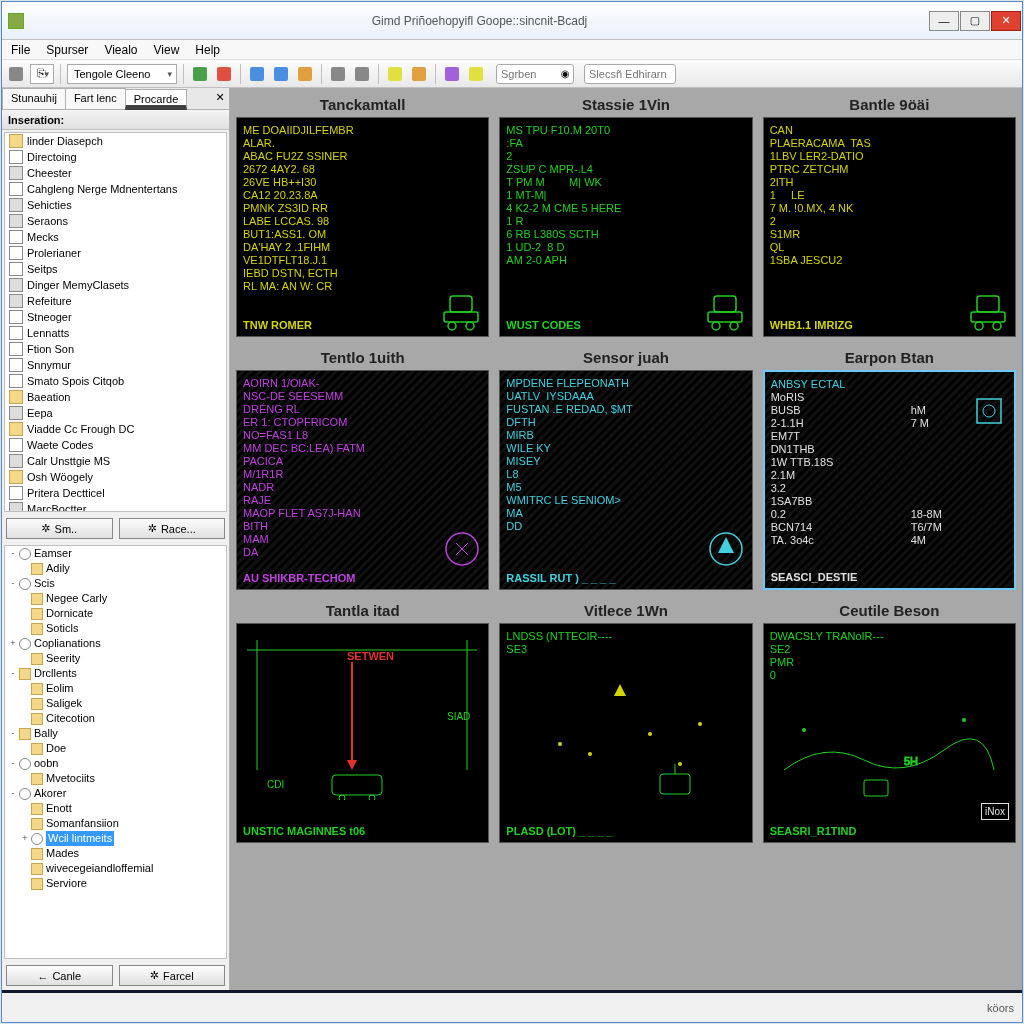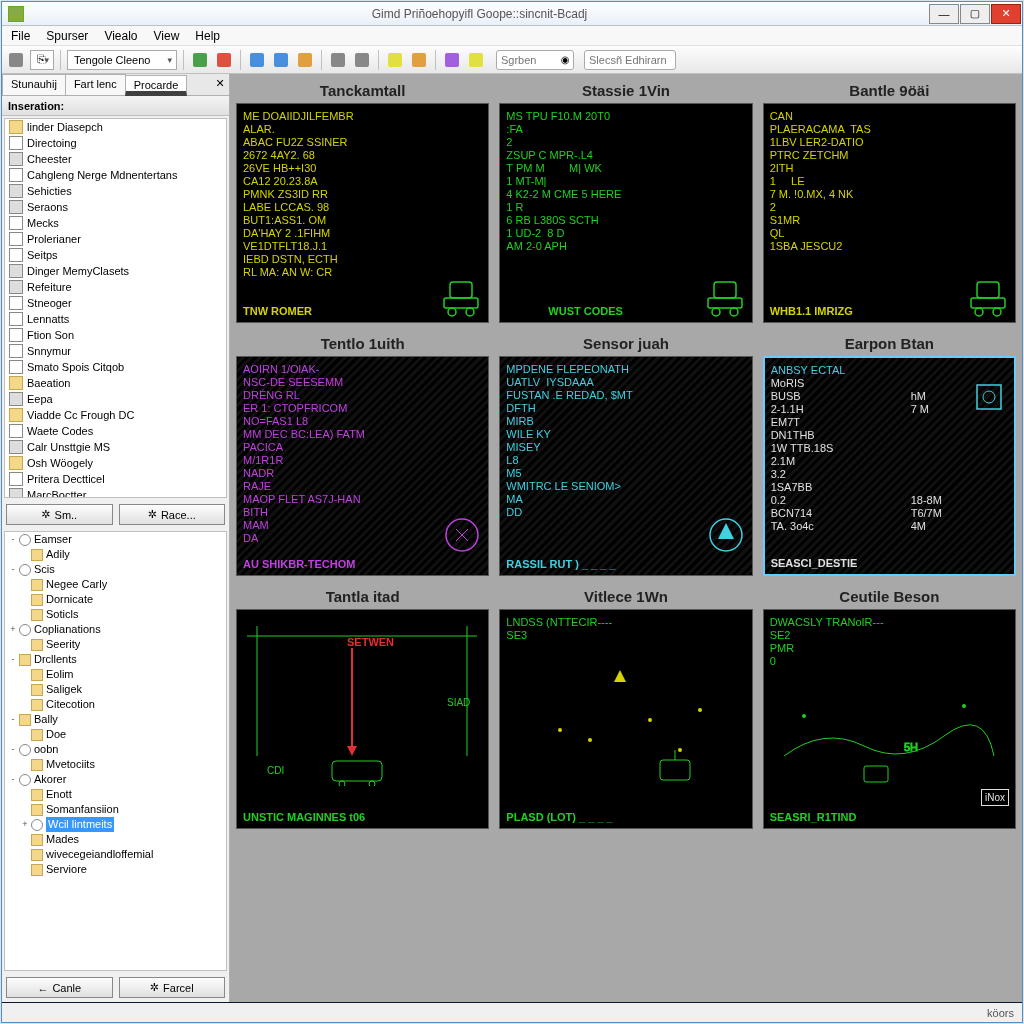--- a/index.html
+++ b/index.html
@@ -1,18 +1,18 @@
 <!DOCTYPE html>
 <html><head>
 <meta charset="utf-8">
 <style>
 * { box-sizing: border-box; margin: 0; padding: 0; font-family: "Segoe UI", Tahoma, sans-serif; }
 body { background: #d4e4f0; width: 1024px; height: 1024px; overflow: hidden; font-size: 12px; }
 .window { border: 1px solid #5a8ac0; background: #fff; width: 1022px; height: 1022px; margin: 1px; display: flex; flex-direction: column; }
-.titlebar { height: 24px; background: linear-gradient(#fff, #e8f0f8); display: flex; align-items: center; justify-content: space-between; border-bottom: 1px solid #c0c0c0; gap: 35px; }
+.titlebar { height: 38px; background: linear-gradient(#fff, #e8f0f8); display: flex; align-items: center; justify-content: space-between; border-bottom: 1px solid #c0c0c0; gap: 35px; }
 .titlebar-center { flex: 1; text-align: center; color: #555; font-size: 12px; }
 .window-controls { display: flex; }
 .win-btn { width: 30px; height: 20px; border: 1px solid #888; margin-right: 1px; display: flex; align-items: center; justify-content: center; font-size: 11px; background: #eee; cursor: pointer; }
 .win-btn.close { background: #e04030; color: #fff; border-color: #a02010; }
 .app-icon { width: 16px; height: 16px; margin: 0 6px; background: #8a4; border: 1px solid #6a2; }
 
 .menubar { height: 20px; background: #f8f8f8; display: flex; align-items: center; padding: 0 1px; border-bottom: 1px solid #e0e0e0; }
 .menubar span { padding: 2px 8px; cursor: default; }
 
 .toolbar { height: 28px; background: linear-gradient(#fdfdfd, #e8e8e8); border-bottom: 1px solid #c0c0c0; display: flex; align-items: center; padding: 0 4px; gap: 4px; }
@@ -59,21 +59,21 @@
 .screen.selected { border: 2px solid #6cf; }
 .screen.hatched { background: repeating-linear-gradient(135deg, #000 0, #000 3px, #101010 3px, #101010 6px); }
 .screen .line { white-space: pre; }
 .c-yel { color: #d4d400; }
 .c-grn { color: #20d020; }
 .c-mag { color: #c040e0; }
 .c-cyn { color: #40d0e0; }
 .c-wht { color: #e0e0e0; }
 .screen svg { position: absolute; }
 
-.statusbar { height: 20px; background: #f0f0f0; border-top: 1px solid #0f172a; display: flex; align-items: center; justify-content: flex-end; padding: 0 8px; font-size: 11px; color: #555; }
+.statusbar { height: 32px; background: #f0f0f0; border-top: 3px solid #0f172a; display: flex; align-items: center; justify-content: flex-end; padding: 0 8px; font-size: 11px; color: #555; }
 
 
 .ic-blue{background:#4a8ee0;} .ic-grn{background:#4aa04a;} .ic-org{background:#e0a040;} .ic-red{background:#e05040;} .ic-pur{background:#a060e0;} .ic-yel{background:#e0e040;} .ic-gry{background:#888;}
 .ic { width:14px; height:14px; border-radius:2px; }
 </style>
 </head>
 <body>
 
 <div class="window">
   <div class="titlebar">
@@ -438,21 +438,21 @@
               <div class="line c-grn">1 UD-2  8 D</div>
               <div class="line c-grn">AM 2-0 APH</div>
               <svg width="46" height="46" viewBox="0 0 46 46" style="bottom:4px;right:4px">
                 <g fill="none" stroke="#20d020" stroke-width="1.5">
                   <rect x="12" y="10" width="22" height="16" rx="3"></rect>
                   <rect x="6" y="26" width="34" height="10" rx="2"></rect>
                   <circle cx="14" cy="40" r="4"></circle>
                   <circle cx="32" cy="40" r="4"></circle>
                 </g>
               </svg>
-              <div class="line c-grn" style="position: absolute; bottom: 4px; left: 6px; font-weight: bold; margin-left: 42px;">WUST CODES</div>
+              <div class="line c-grn" style="position: absolute; bottom: 4px; left: 6px; font-weight: bold;">WUST CODES</div>
             </div>
           </div>
           <div class="panel">
             <div class="panel-title">Bantle 9öäi</div>
             <div class="screen">
               <div class="line c-yel">CAN</div>
               <div class="line c-yel">PLAERACAMA  TAS</div>
               <div class="line c-yel">1LBV LER2-DATIO</div>
               <div class="line c-yel">PTRC ZETCHM</div>
               <div class="line c-yel">2ITH</div>

